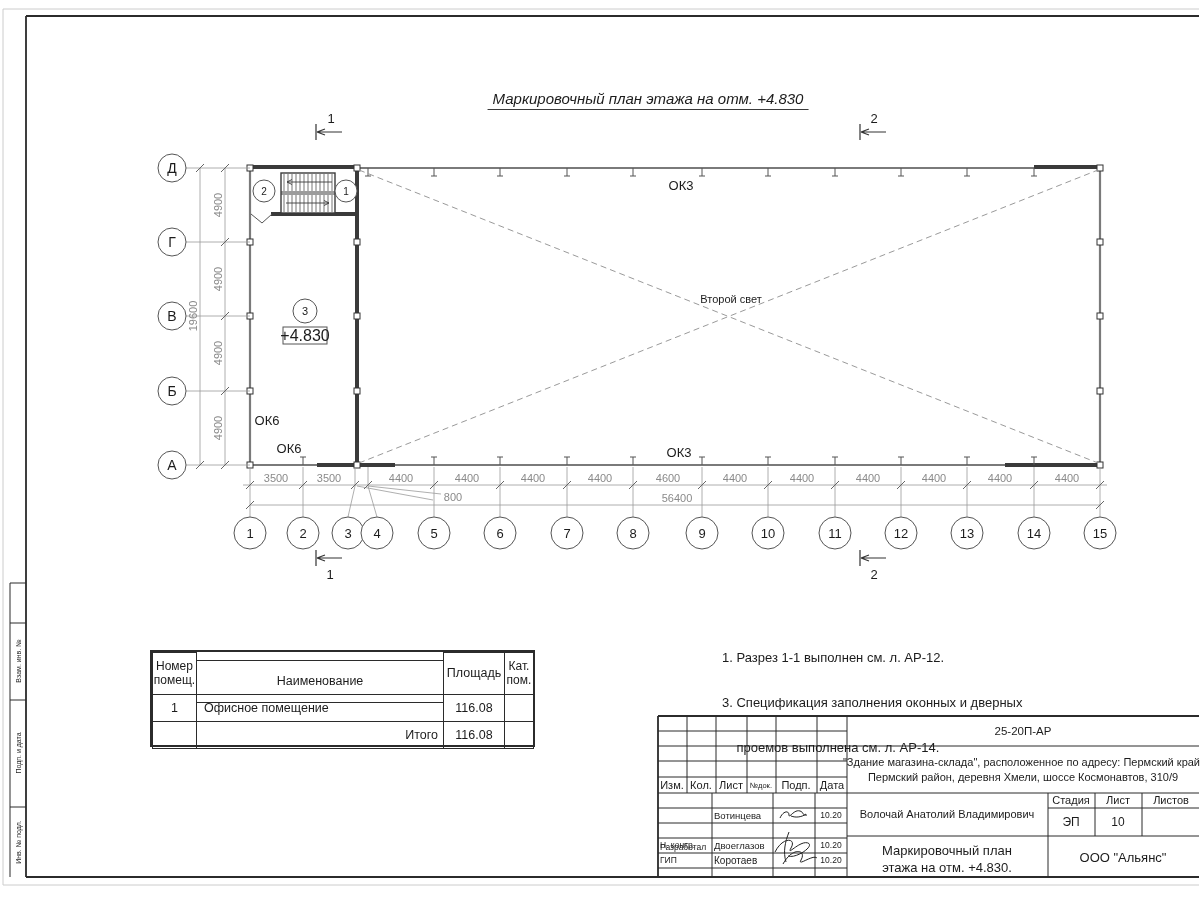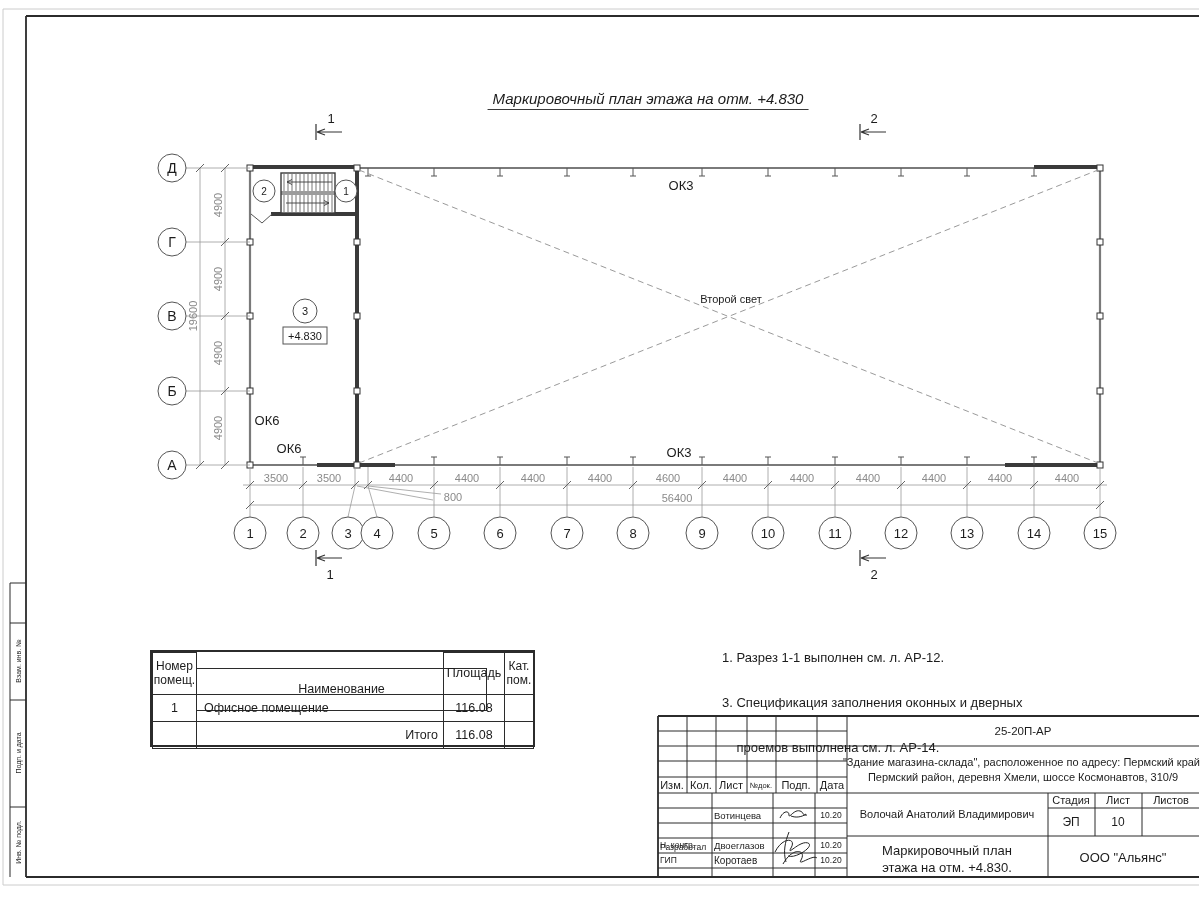--- a/index.html
+++ b/index.html
@@ -136,21 +136,21 @@
 </svg>
 
 <div class="t ital underl" style="left:648px;top:100px;font-size:15px;">Маркировочный план этажа на отм. +4.830</div>
 
 <div class="t" style="left:681px;top:185px;">ОК3</div>
 <div class="t" style="left:679px;top:452px;">ОК3</div>
 <div class="t" style="left:267px;top:420px;">ОК6</div>
 <div class="t" style="left:289px;top:448px;">ОК6</div>
 <div class="t" style="left:731px;top:299px;font-size:11px;">Второй свет</div>
 <div class="t" style="left:305px;top:311px;font-size:11px;">3</div>
-<div class="t" style="left:305px;top:336px;font-size:11px;">+4.830</div>
+<div class="t" style="left:305px;top:336px;font-size:16px;">+4.830</div>
 <div class="t" style="left:264px;top:191px;font-size:10px;">2</div>
 <div class="t" style="left:346px;top:191px;font-size:10px;">1</div>
 
 <div class="t" style="left:331px;top:118px;">1</div>
 <div class="t" style="left:874px;top:118px;">2</div>
 <div class="t" style="left:330px;top:574px;">1</div>
 <div class="t" style="left:874px;top:574px;">2</div>
 
 <div class="t" style="left:172px;top:168px;font-size:14px;">Д</div>
 <div class="t" style="left:172px;top:242px;font-size:14px;">Г</div>
@@ -193,21 +193,21 @@
 <div class="tv dim" style="left:218px;top:205px;">4900</div>
 <div class="tv dim" style="left:218px;top:279px;">4900</div>
 <div class="tv dim" style="left:218px;top:353px;">4900</div>
 <div class="tv dim" style="left:218px;top:428px;">4900</div>
 <div class="tv dim" style="left:193px;top:316px;">19600</div>
 
 <div id="expl-table">
   <div class="tc" style="left:0;top:0;width:45px;height:43px;font-size:12px;">
         <span><span>Номер</span><br><span>помещ.</span></span>
       </div>
-  <div class="tc" style="left:44px;top:16px;width:291px;height:43px;">Наименование</div>
+  <div class="tc" style="left:44px;top:8px;width:248px;height:43px;">Наименование</div>
   <div class="tc" style="left:291px;top:0;width:62px;height:43px;">Площадь</div>
   <div class="tc" style="left:352px;top:0;width:30px;height:43px;font-size:12px;">
         <span><span>Кат.</span><br><span>пом.</span></span>
       </div>
   <div class="tc" style="left:0;top:42px;width:45px;height:28px;">1</div>
   <div class="tc" style="left:44px;top:42px;width:248px;height:28px;justify-content:flex-start;padding-left:7px;">Офисное помещение</div>
   <div class="tc" style="left:291px;top:42px;width:62px;height:28px;">116.08</div>
   <div class="tc" style="left:352px;top:42px;width:30px;height:28px;"></div>
   <div class="tc" style="left:0;top:69px;width:45px;height:28px;"></div>
   <div class="tc" style="left:44px;top:69px;width:248px;height:28px;justify-content:flex-end;padding-right:5px;">Итого</div>

